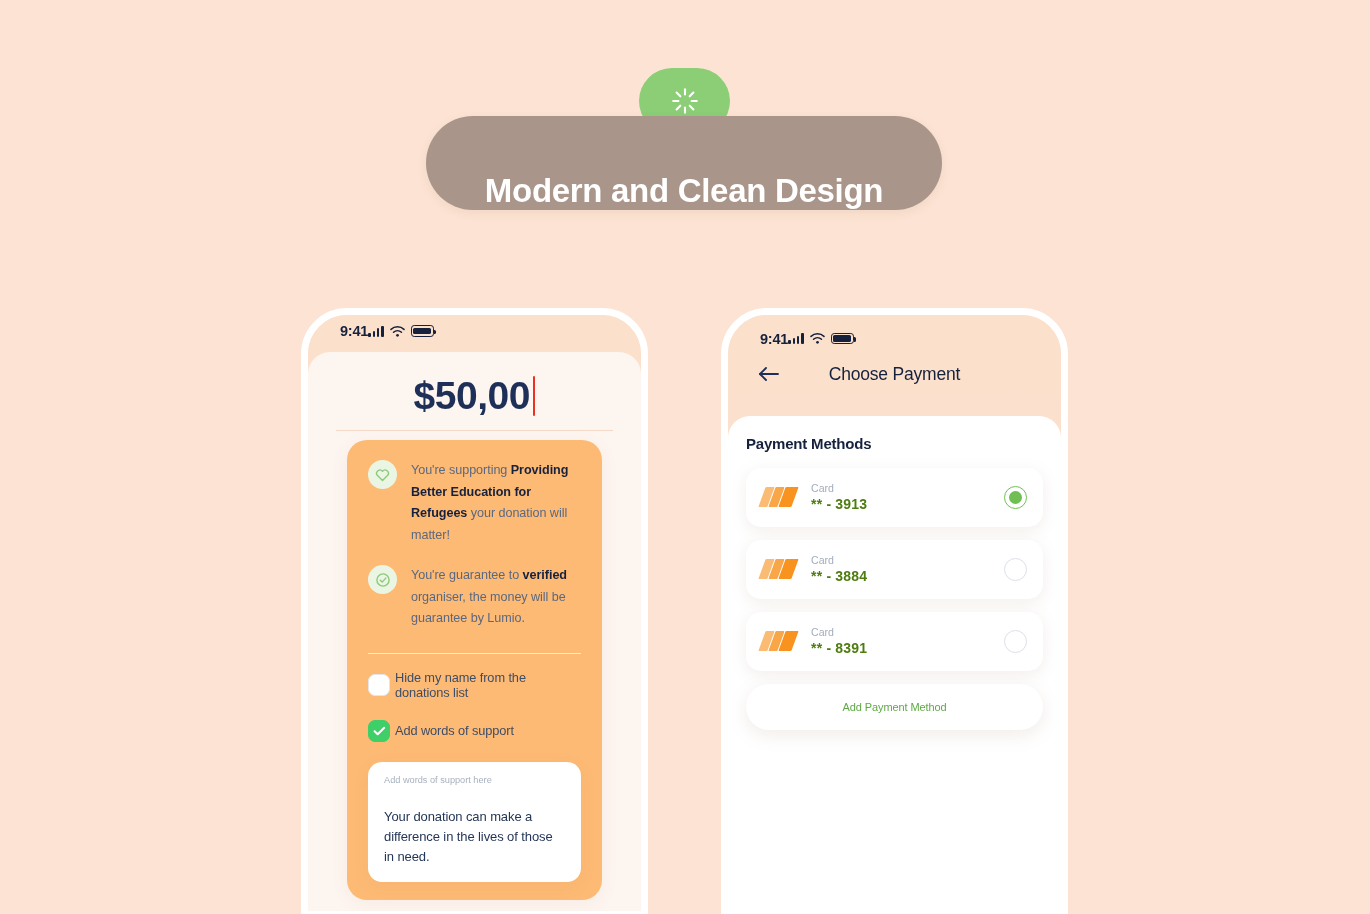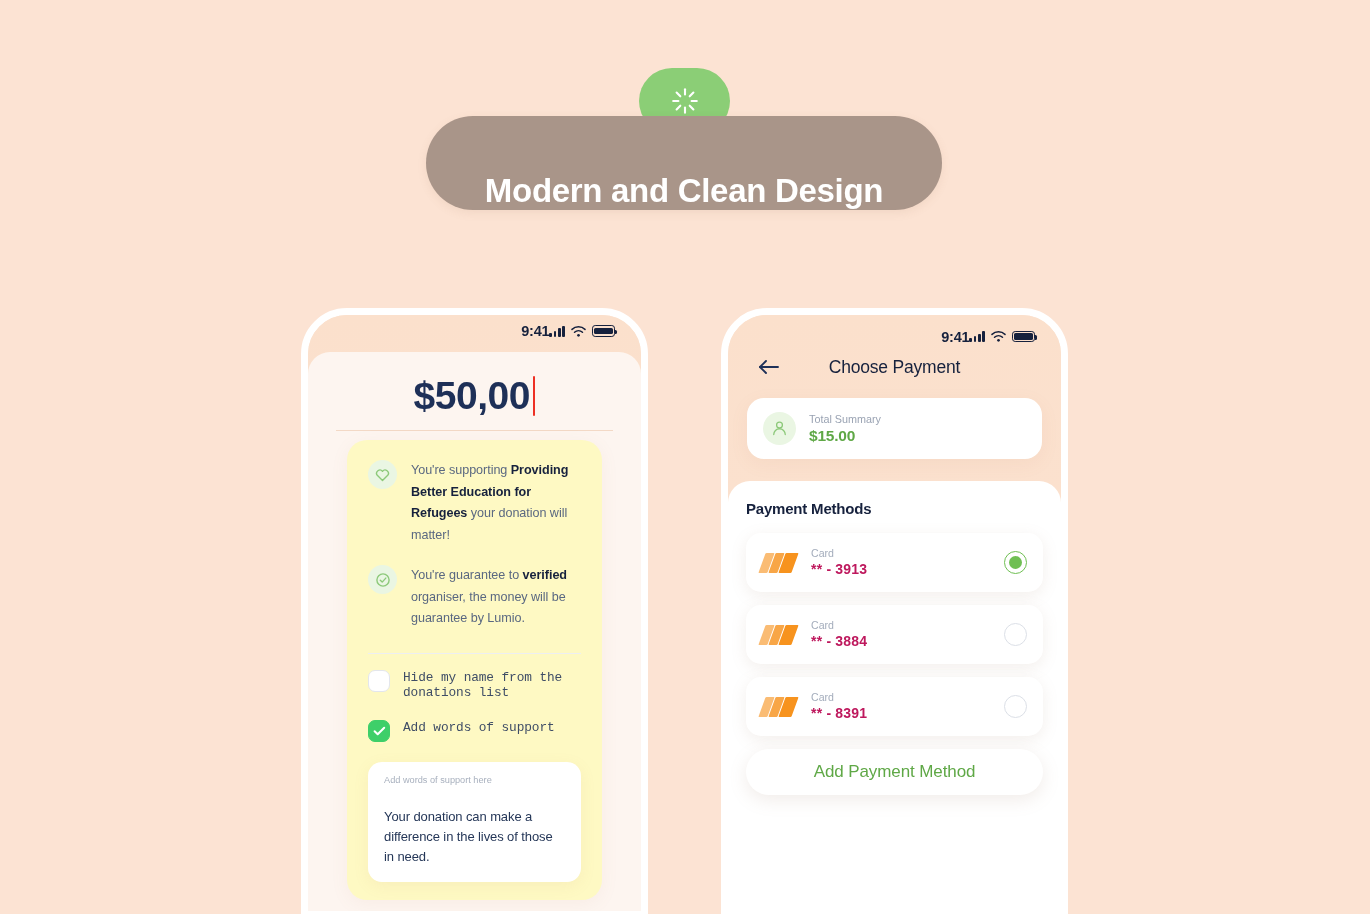--- a/index.html
+++ b/index.html
@@ -48,21 +48,21 @@
 
   .screen {
     position: relative; width: 100%; height: 100%;
     background: linear-gradient(180deg, #FBE0CC 0%, #FBE3D3 100%);
     overflow: hidden;
   }
 
   
   .statusbar {
     height: 46px; display: flex; align-items: center;
-    justify-content: flex-end; padding: 8px 26px 0 32px;
+    justify-content: flex-start; padding: 8px 26px 0 32px;
   }
   .status-time { font-size: 14.5px; font-weight: 700; color: #16213D; letter-spacing: -0.2px; }
   .status-icons { display: flex; align-items: center; gap: 6px; }
   .bars { display: flex; align-items: flex-end; gap: 1.6px; height: 11px; }
   .bars i { display:block; width: 2.7px; background: #16213D; border-radius: 1px; }
   .bars i:nth-child(1){height:4px} .bars i:nth-child(2){height:6px}
   .bars i:nth-child(3){height:8.5px} .bars i:nth-child(4){height:11px}
   .batt {
     width: 23px; height: 11.5px; border: 1.3px solid #16213D;
     border-radius: 3.2px; position: relative; padding: 1.3px;
@@ -93,37 +93,37 @@
   }
   .amount-row {
     display: flex; align-items: center; justify-content: center;
     gap: 3px; padding-bottom: 12px;
   }
   .amount-value { font-size: 39px; font-weight: 600; color: #1E3058; letter-spacing: -0.5px; }
   .amount-caret { width: 2.5px; height: 40px; background: #ED3024; border-radius: 1px; }
   .amount-rule { height: 1px; background: #F3D9C6; }
 
   .info-card {
-    background: #fef9c3; border-radius: 20px;
+    background: #fdba74; border-radius: 20px;
     margin: 9px 11px 0 11px; padding: 20px 21px 18px 21px;
     box-shadow: 0 4px 18px rgba(186,130,96,0.07);
     flex: 1;
   }
   .info-row { display: flex; gap: 14px; margin-bottom: 19px; }
   .bullet-icon {
     width: 29px; height: 29px; min-width: 29px; border-radius: 50%;
     background: #EAF6E3; display:flex; align-items:center; justify-content:center;
   }
   .info-text {
     font-size: 12.6px; line-height: 21.5px; color: #5A6881; letter-spacing: -0.05px;
   }
   .info-text b { color: #16213D; font-weight: 700; }
   .divider { height: 1px; background: #EDEFF3; margin: 4px 0 16px 0; }
 
-  .check-row { display: flex; align-items: flex-start; gap: 13px; margin-bottom: 20px; cursor: pointer; font-family: Liberation Mono, monospace; }
+  .check-row { display: flex; align-items: center; gap: 5px; margin-bottom: 20px; cursor: pointer; }
   .cbox {
     width: 22px; height: 22px; min-width: 22px; border-radius: 7px;
     border: 1.4px solid #E3E6EC; background: #FFFFFF;
   }
   .cbox.on {
     background: #3ECF69; border-color: #3ECF69;
     display: flex; align-items: center; justify-content: center;
   }
   .check-label { font-size: 12.8px; color: #3F4D66; letter-spacing: -0.1px; }
 
@@ -167,36 +167,36 @@
   .pm-logo { width: 35px; min-width: 35px; height: 20px; position: relative; }
   .pm-logo span {
     position: absolute; top: 0; width: 8.5px; height: 20px;
     background: #F7931E; transform: skewX(-20deg); border-radius: 1px;
   }
   .pm-logo span:nth-child(1){ left: 0; opacity: .62; }
   .pm-logo span:nth-child(2){ left: 10px; opacity: .82; }
   .pm-logo span:nth-child(3){ left: 20px; width: 13px; opacity: 1; }
   .pm-meta { flex: 1; }
   .pm-kind { font-size: 10.6px; color: #A4ADBC; margin-bottom: 1px; }
-  .pm-num { font-size: 14px; font-weight: 600; color: #be185d; letter-spacing: 0.2px; }
+  .pm-num { font-size: 14px; font-weight: 600; color: #4d7c0f; letter-spacing: 0.2px; }
   .radio {
     width: 23px; height: 23px; min-width: 23px; border-radius: 50%;
     border: 1.7px solid #DCE0E7; background: #FFFFFF;
   }
   .radio.on {
     border-color: #6FBF53;
     display: flex; align-items: center; justify-content: center;
   }
   .radio.on::after {
     content:""; width: 13px; height: 13px; border-radius: 50%; background: #6FBF53;
   }
   .add-pm {
     margin-top: 7px; background: #FFFFFF; border-radius: 26px;
     height: 46px; display: flex; align-items: center; justify-content: center;
-    font-size: 17px; font-weight: 500; color: #5FA846; letter-spacing: -0.1px;
+    font-size: 11px; font-weight: 500; color: #5FA846; letter-spacing: -0.1px;
     box-shadow: 0 5px 18px rgba(160,130,110,0.15);
     cursor: pointer;
   }
   .col { display: flex; flex-direction: column; height: 100%; }
 </style>
 </head>
 <body>
 
 <div class="hero-wrap">
   <div class="hero-badge">
@@ -329,34 +329,20 @@
         <svg width="22" height="16" viewBox="0 0 22 16">
           <g fill="none" stroke="#1E3058" stroke-width="1.9" stroke-linecap="round" stroke-linejoin="round">
             <line x1="20" y1="8" x2="2" y2="8"></line>
               <polyline points="8,2 2,8 8,14"></polyline>
           </g>
         </svg>
       </span>
       <span class="nav-title">Choose Payment</span>
     </div>
 
-    <div class="summary-zone">
-      <div class="summary-card">
-        <span class="sum-icon">
-          <svg width="17" height="17" viewBox="0 0 18 18">
-            <circle cx="9" cy="5.4" r="3.1" fill="none" stroke="#8DC97A" stroke-width="1.4"></circle>
-            <path d="M2.9 15.4 A6.1 6.1 0 0 1 15.1 15.4" fill="none" stroke="#8DC97A" stroke-width="1.4" stroke-linecap="round"></path>
-          </svg>
-        </span>
-        <span>
-          <span class="sum-label" style="display:block">Total Summary</span>
-          <span class="sum-value">$15.00</span>
-        </span>
-      </div>
-    </div>
 
     <div class="methods-panel">
       <div class="methods-title">Payment Methods</div>
 
       <div class="pm-card">
         <span class="pm-logo">
             <span></span>
             <span></span>
             <span></span>
           </span>

